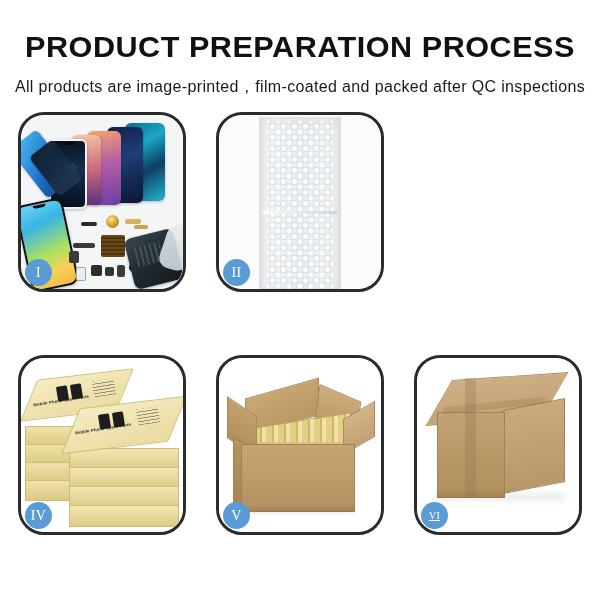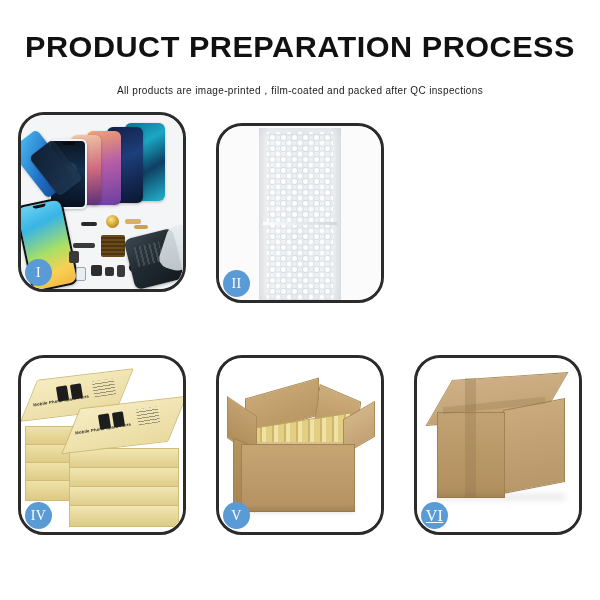--- a/index.html
+++ b/index.html
@@ -11,47 +11,47 @@
   .page{width:600px;height:600px;position:relative;box-sizing:border-box;}
 
   
   .header{position:absolute;left:0;top:0;width:600px;text-align:center;}
   .title{
     font-size:30px;font-weight:700;letter-spacing:0.5px;color:#111111;
     margin:0;padding-top:31px;line-height:1.05;white-space:nowrap;
     transform:scaleX(1.02);
   }
   .subtitle{
-    font-size:10px;font-weight:400;color:#1a1a1a;margin:12px;padding-top:9px;
+    font-size:16px;font-weight:400;color:#1a1a1a;margin:5px;padding-top:9px;
     letter-spacing:0.35px;white-space:nowrap;
   }
 
   
   .grid{position:absolute;left:0;top:112px;width:600px;height:440px;}
   .panel{
     position:absolute;width:168px;height:180px;
     border:3px solid #2b2b2b;border-radius:26px;
     background:#ffffff;box-sizing:border-box;overflow:hidden;
   }
   .panel .inner{position:absolute;inset:0;overflow:hidden;border-radius:23px;}
   .p1{left:18px;top:0;}
-  .p2{left:216px;top:11px;}
+  .p2{left:216px;top:0;}
   .p3{left:414px;top:0;}
   .p4{left:18px;top:243px;}
   .p5{left:216px;top:243px;}
   .p6{left:414px;top:243px;}
 
   .badge{
     position:absolute;left:4px;bottom:3px;width:27px;height:27px;border-radius:50%;
     background:#5A9BD5;color:#ffffff;z-index:40;
     display:flex;align-items:center;justify-content:center;
     font-family:"Liberation Serif","DejaVu Serif",serif;
     font-size:14px;line-height:1;letter-spacing:0.3px;
   }
-  .badge.wide{font-size:16px;text-decoration:underline;}
+  .badge.wide{font-size:10px;text-decoration:underline;}
 
   
   .scene-phones{position:absolute;inset:0;background:#f4f5f7;}
   .ph{position:absolute;border-radius:5px;box-shadow:0 1px 3px rgba(0,0,0,.25);}
   
   .ph-a{left:104px;top:8px;width:40px;height:78px;border-radius:6px;
         background:linear-gradient(150deg,#0c6f8e 0%,#1aa7c4 30%,#0e3f63 60%,#23b5cf 100%);}
   .ph-b{left:86px;top:12px;width:36px;height:76px;border-radius:6px;
         background:linear-gradient(160deg,#12204a 0%,#1d3f7a 40%,#0b1530 100%);}
   .ph-c{left:66px;top:16px;width:34px;height:74px;border-radius:6px;

